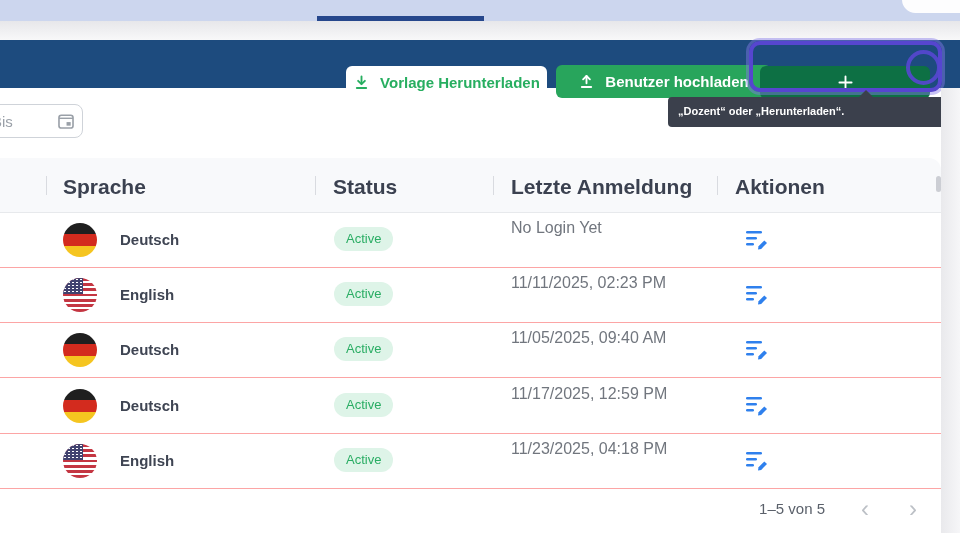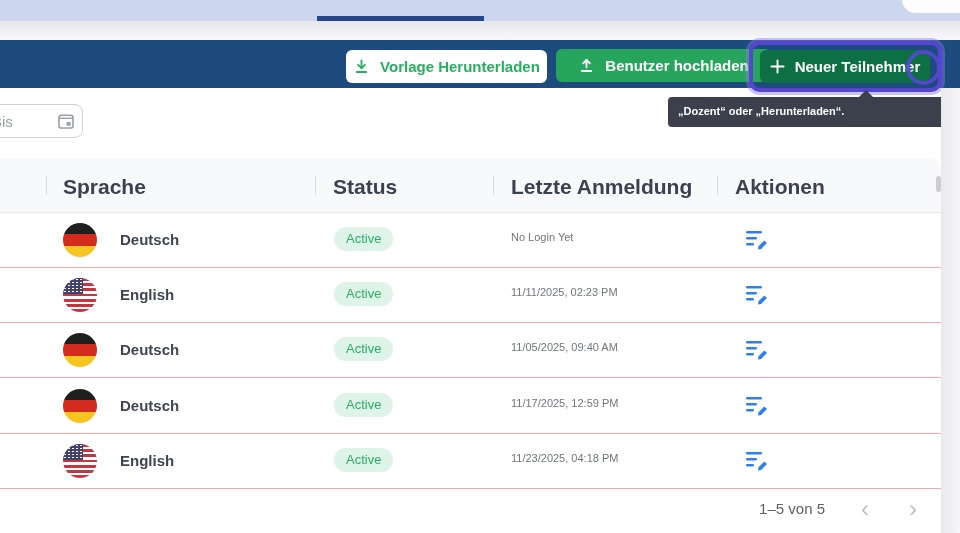--- a/index.html
+++ b/index.html
@@ -11,21 +11,21 @@
   .top-band { position:absolute; left:0; top:0; width:960px; height:21px; background:#ccd6ee; }
   .tab-indicator { position:absolute; left:317px; top:16px; width:167px; height:5px; background:#26478c; }
   .top-pill { position:absolute; left:902px; top:-14px; width:80px; height:27px; background:#fdfdfe; border-radius:14px; }
   .shadow-strip { position:absolute; left:0; top:21px; width:960px; height:19px;
     background:linear-gradient(#e7e7ea,#f8f8f9); }
 
   
   .action-bar { position:absolute; left:0; top:40px; width:960px; height:48px; background:#1d4b7e; }
   .btn { position:absolute; display:flex; align-items:center; justify-content:center; gap:10px;
     border:none; border-radius:6px; font-weight:700; font-size:15px; height:33px; cursor:pointer;
-    font-family:inherit; white-space:nowrap; }
+    font-family:inherit; white-space:nowrap;margin-top:16px; }
   .btn svg { flex:none; }
   .btn-outline { left:346px; top:10px; width:201px; background:#fff; color:#27ae60; }
   .btn-green   { left:556px; top:9px;  width:215px; background:#28a55c; color:#fff; }
   .btn-dark    { left:760px; top:10px; width:170px; background:#0d7044; color:#fff; }
 
   
   .highlight-box { position:absolute; left:749px; top:41px; width:193px; height:51px;
     border:4px solid #5646cf; border-radius:11px; pointer-events:none;
     box-shadow:0 0 0 3px rgba(132,121,233,.45); }
   .highlight-circle { position:absolute; left:906px; top:50px; width:35px; height:35px;
@@ -68,21 +68,21 @@
   .flag { position:absolute; left:63px; top:10px; width:34px; height:34px; border-radius:50%;
     overflow:hidden; }
   .flag[data-flag="de"] { background:linear-gradient(to bottom,#1f1f1f 0 33.4%,#d32b1e 33.4% 66.7%,#f5c520 66.7% 100%); }
   .flag[data-flag="us"] { background:repeating-linear-gradient(to bottom,#c43642 0 2.62px,#fff 2.62px 5.24px); }
   .flag[data-flag="us"]::after { content:""; position:absolute; left:0; top:0; width:58%; height:47%;
     background:#41426f; background-image:radial-gradient(#fff .7px, transparent .8px);
     background-size:4px 3px; }
   .lang { position:absolute; left:120px; top:18px; font-size:15px; font-weight:600; color:#3f4553; }
   .badge { position:absolute; left:334px; top:14px; background:#def4e8; color:#2aad64;
     font-size:13px; padding:4px 12px 5px; border-radius:13px; }
-  .date-cell { position:absolute; left:511px; top:18px; font-size:11px; color:#71767e; }
+  .date-cell { position:absolute; left:511px; top:6px; font-size:16px; color:#71767e; }
   .edit-btn { position:absolute; left:745px; top:17px; width:24px; height:22px; border:none;
     background:none; padding:0; cursor:pointer; }
 
   .pagination { position:absolute; left:0; top:332px; width:941px; height:37px; display:flex;
     align-items:center; justify-content:flex-end; gap:32px; padding-right:20px;
     color:#5b616b; font-size:15px; }
   .pager { border:none; background:none; color:#bcc0c6; font-size:24px; line-height:1;
     cursor:pointer; padding:0 4px; font-family:inherit; }
 </style>
 </head>
@@ -117,21 +117,20 @@
       </span>
       <span>Benutzer hochladen</span>
     </button>
     <button class="btn btn-dark">
       <span style="display:flex">
         <svg width="15" height="15" viewBox="0 0 16 16" fill="none" stroke="#fff" stroke-width="2" stroke-linecap="round">
           <path d="M8 1.5v13"></path>
             <path d="M1.5 8h13"></path>
         </svg>
       </span>
-      <span>Neuer Teilnehmer</span>
     </button>
   </div>
 
   <div class="highlight-box"></div>
   <div class="highlight-circle"></div>
 
   <div class="tooltip">
     <div>„Dozent“ oder „Herunterladen“.</div>
   </div>
 

